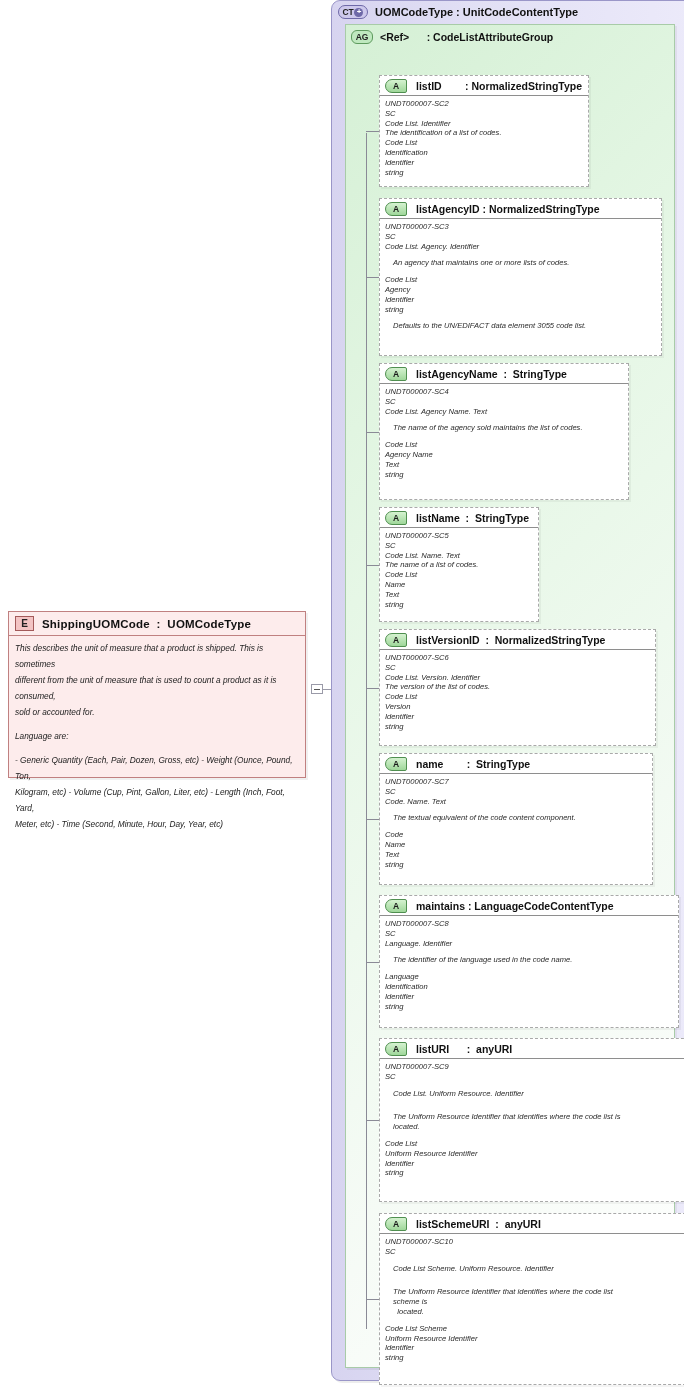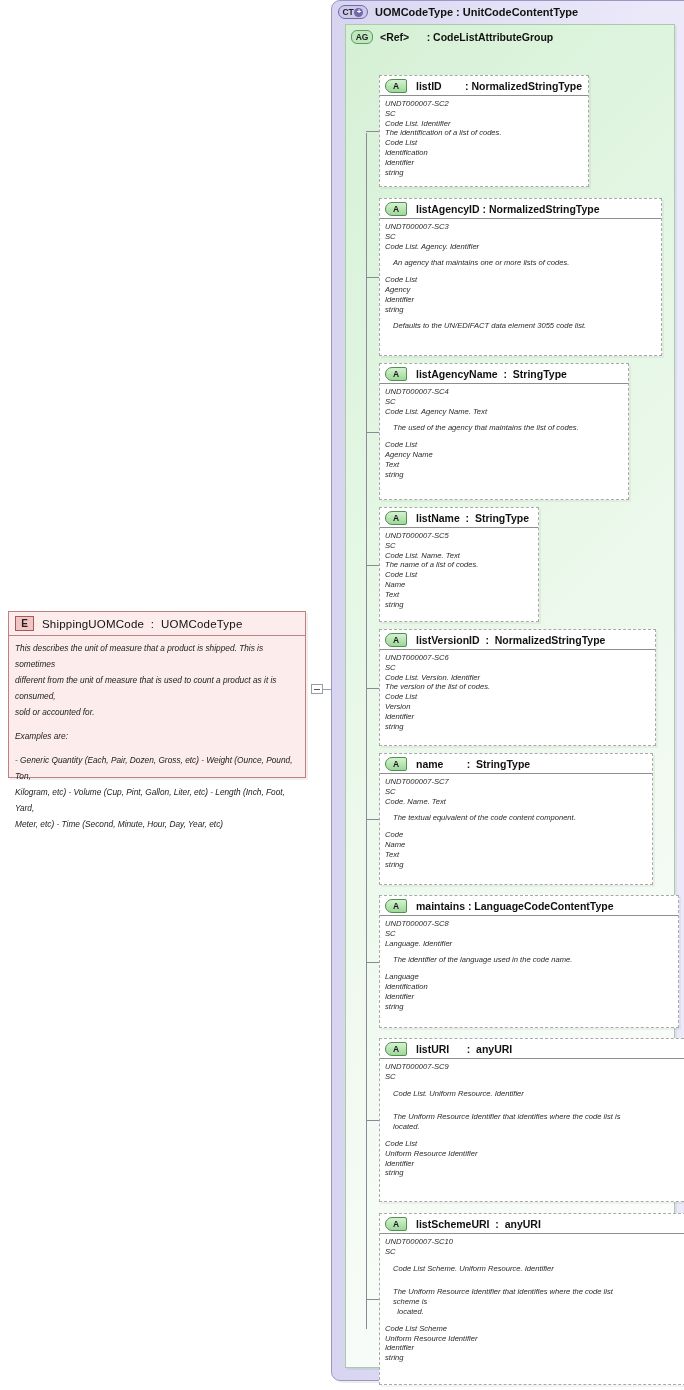--- a/index.html
+++ b/index.html
@@ -35,21 +35,21 @@
     width: 19px; height: 15px;
     background: #f3c4c4;
     border: 1px solid #a35a5a;
     font-size: 10px; font-weight: bold;
     color: #222;
     display: flex; align-items: center; justify-content: center;
     margin-right: 8px;
     flex: none;
   }
   .elem-title {
-    font-size: 11.5px; font-weight: normal; color: #111;
+    font-size: 11.5px; font-weight: bold; color: #111;
     letter-spacing: 0.2px;
     white-space: pre;
   }
   .elem-body {
     padding: 4px 6px 0 6px;
     font-size: 8.3px;
     font-style: italic;
     color: #222;
     line-height: 16px;
   }
@@ -212,21 +212,21 @@
   <div class="elem-box">
     <div class="elem-head">
       <div class="icon-e">E</div>
       <div class="elem-title">ShippingUOMCode  :  UOMCodeType</div>
     </div>
     <div class="elem-body" id="elem-body">
         <p>This describes the unit of measure that a product is shipped. This is sometimes</p>
         <p>different from the unit of measure that is used to count a product as it is consumed,</p>
         <p>sold or accounted for.</p>
         <div class="gap"></div>
-        <p>Examples are:</p>
+        <p>Language are:</p>
         <div class="gap"></div>
         <p>- Generic Quantity (Each, Pair, Dozen, Gross, etc) - Weight (Ounce, Pound, Ton,</p>
         <p>Kilogram, etc) - Volume (Cup, Pint, Gallon, Liter, etc) - Length (Inch, Foot, Yard,</p>
         <p>Meter, etc) - Time (Second, Minute, Hour, Day, Year, etc)</p>
       </div>
   </div>
 
   <div class="conn-minus"></div>
   <div class="conn-line-a"></div>
   <div class="conn-line-b"></div>
@@ -299,21 +299,21 @@
           <div class="attr-box" style="left: 33px; top: 338px; width: 250px; height: 137px;">
             <div class="attr-head">
               <div class="icon-a">A</div>
               <div class="attr-title">listAgencyName  :  StringType</div>
             </div>
             <div class="attr-body">
               <p>UNDT000007-SC4</p>
               <p>SC</p>
               <p>Code List. Agency Name. Text</p>
               <div class="gap"></div>
-              <p class="ind">The used of the agency that maintains the list of codes.</p>
+              <p class="ind">The name of the agency sold maintains the list of codes.</p>
               <div class="gap"></div>
               <p>Code List</p>
               <p>Agency Name</p>
               <p>Text</p>
               <p>string</p>
             </div>
           </div>
           <div class="attr-box" style="left: 33px; top: 482px; width: 160px; height: 115px;">
             <div class="attr-head">
               <div class="icon-a">A</div>

